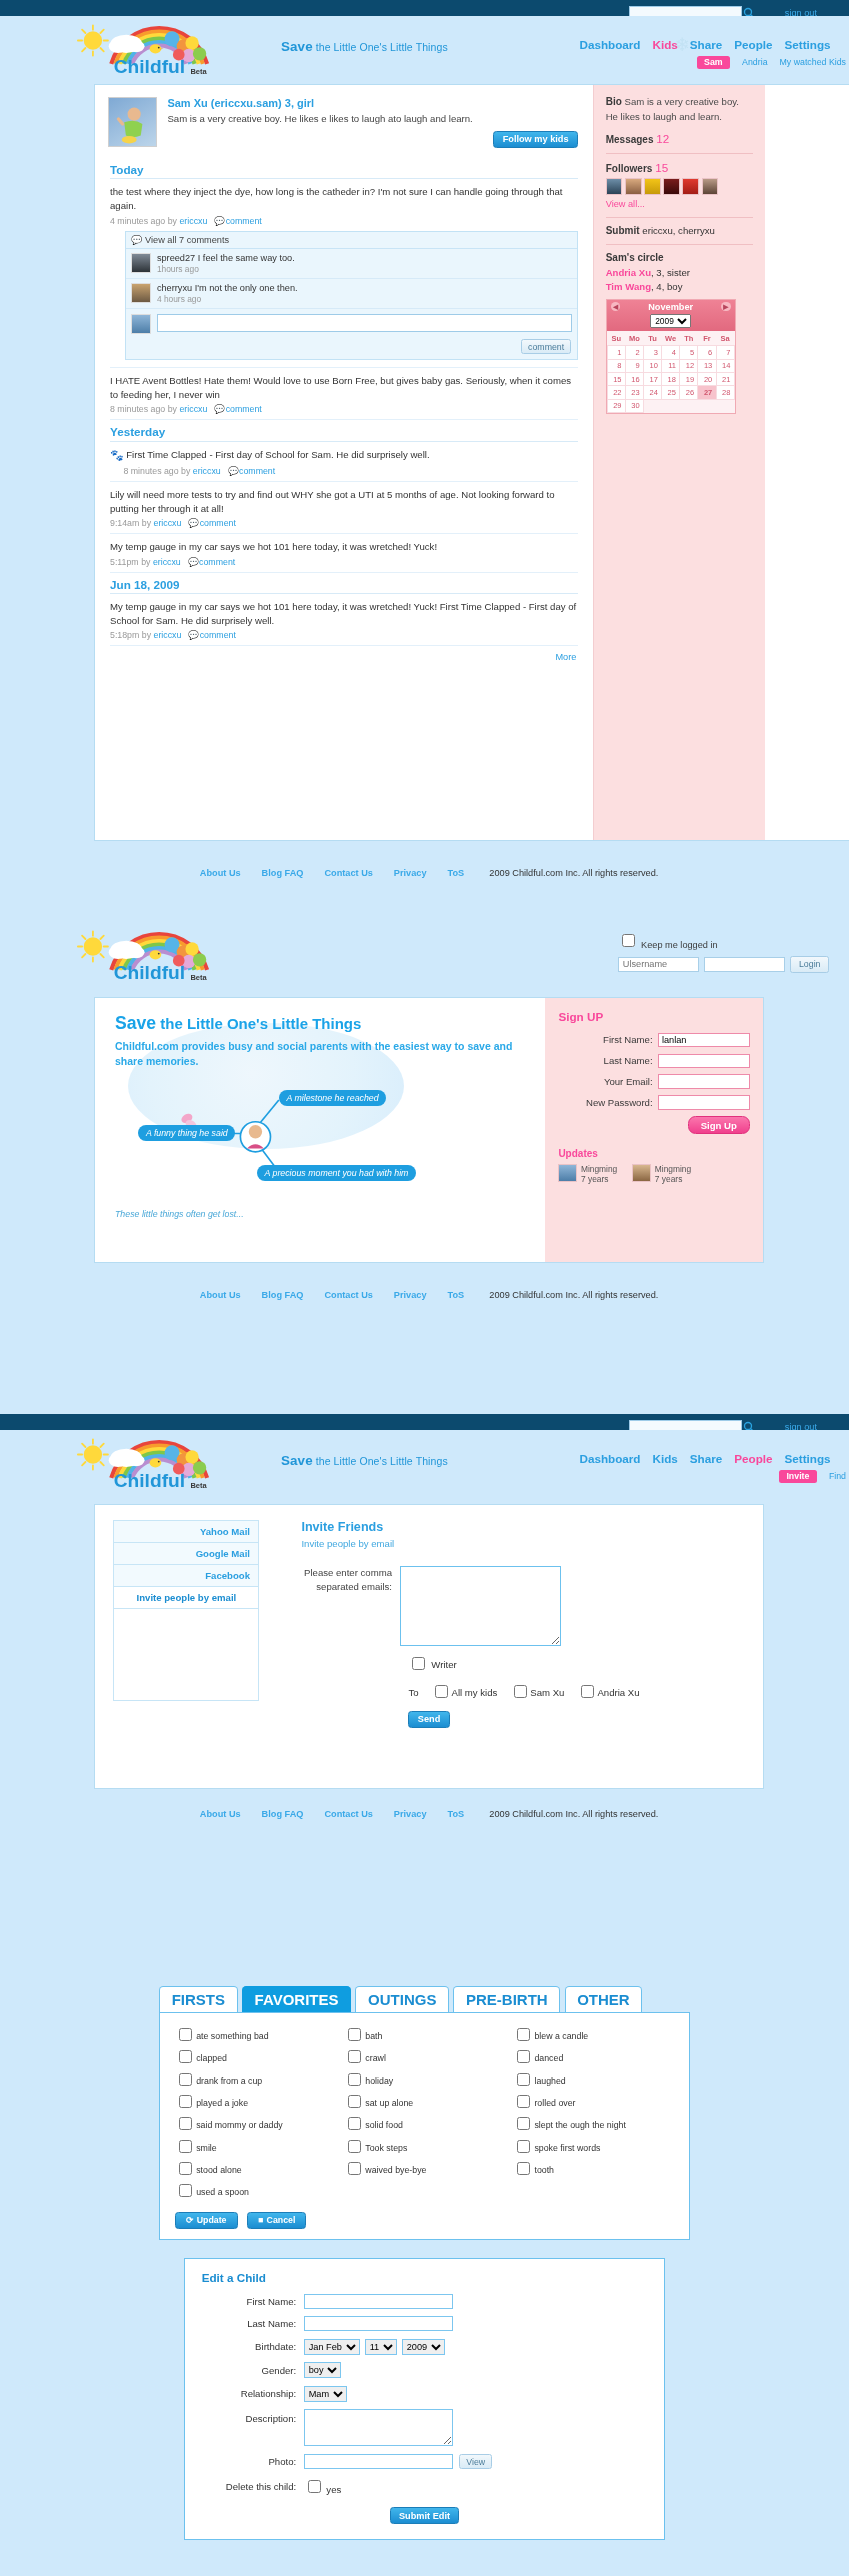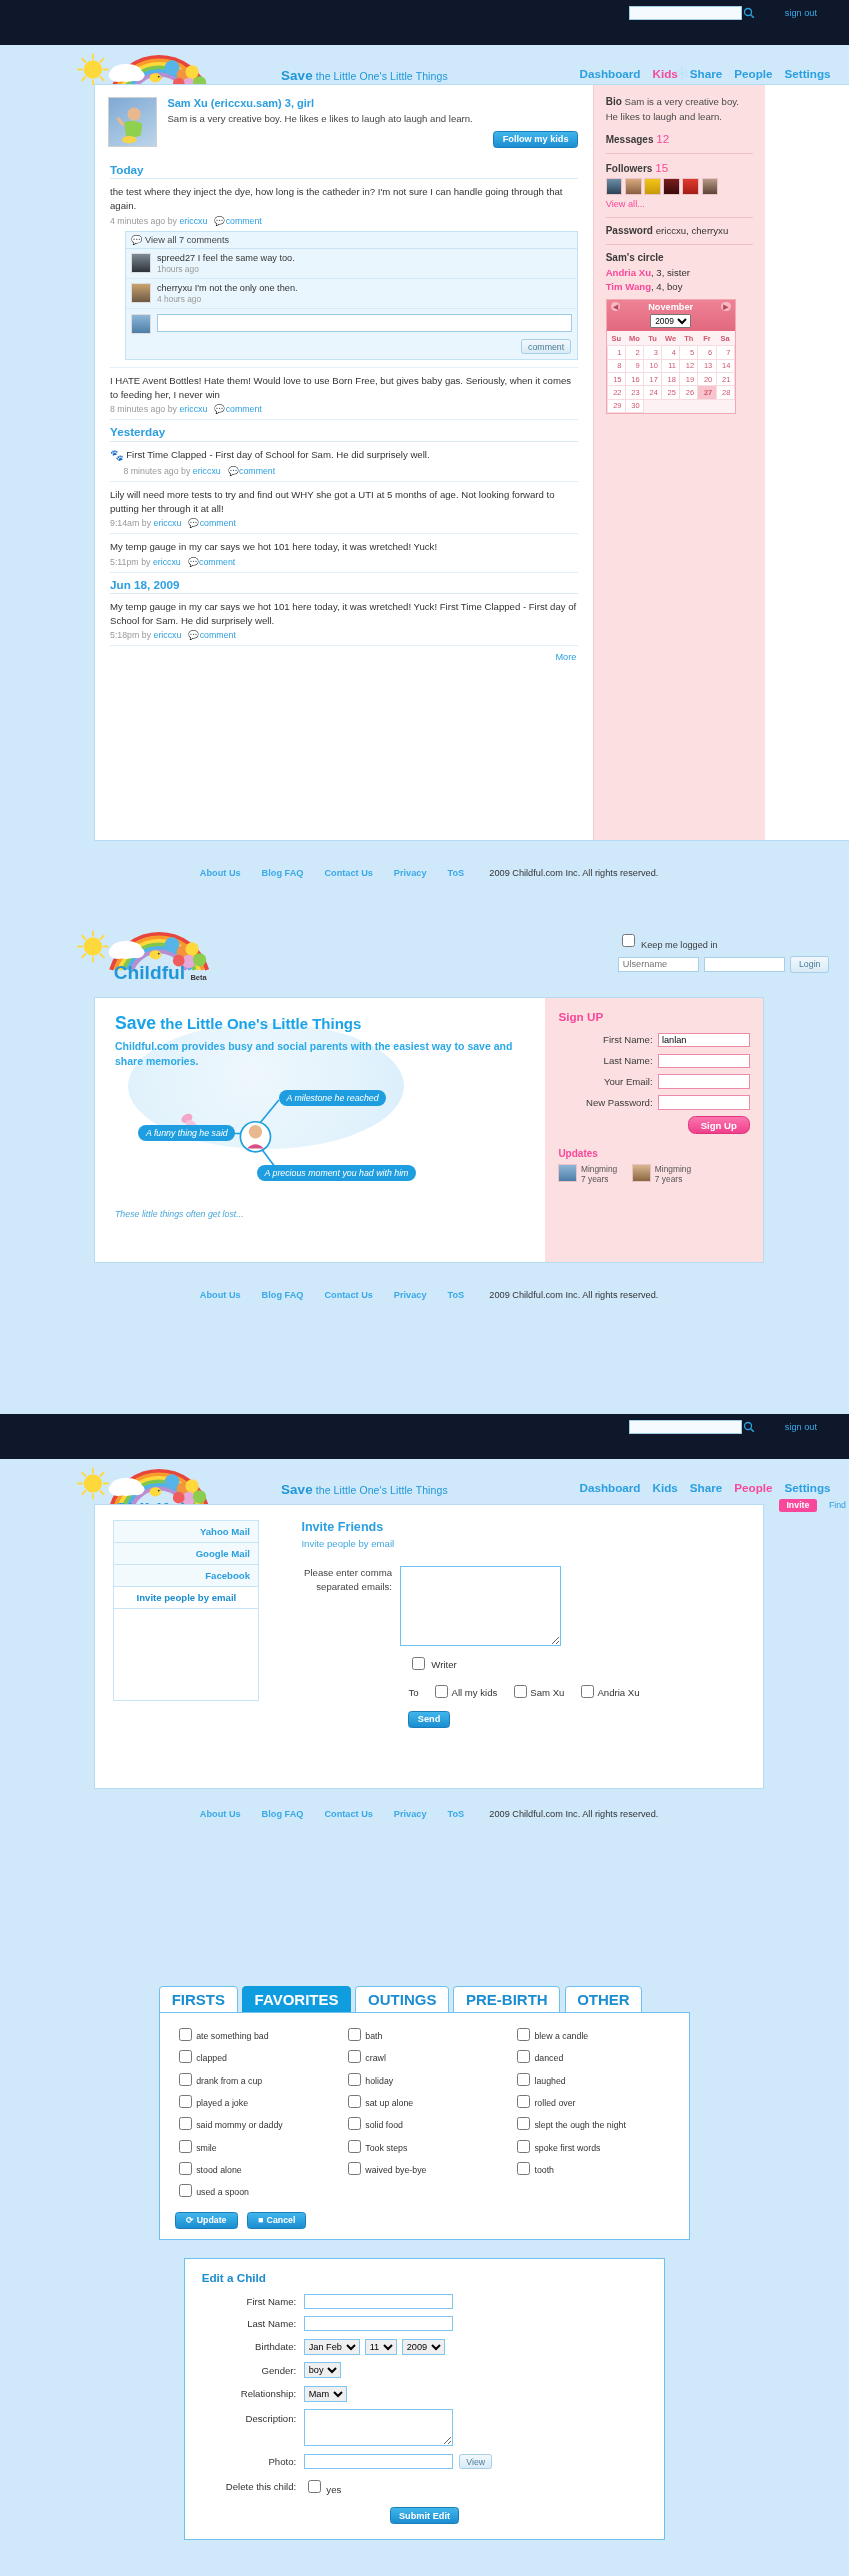--- a/index.html
+++ b/index.html
@@ -8,21 +8,21 @@
     width:849px; height:2576px;
     background:#cfe9fb;
     font-family:"Liberation Sans", sans-serif;
     font-size:10px; color:#333;
     position:relative;
     overflow:hidden;
   }
   .page { position:absolute; left:0; width:849px; }
 
   
-  .utilbar { height:45px; background:#0f172a; position:relative; }
+  .utilbar { height:16px; background:#0c4a6e; position:relative; }
   .utilbar .search-wrap { position:absolute; right:107px; top:5.9px; }
   .utilbar input.search {
     width:113px; height:14.2px; border:0.8px solid #9ecbe8; background:#f4fafe;
     font-size:9.2px; padding:0.8px 2.5px; outline:none;
   }
   .search-icon { position:absolute; right:94px; top:6.7px; width:11.7px; height:11.7px; color:#2aa3e0; }
   .signout { position:absolute; right:32px; top:8.4px; color:#3aa9e8; font-size:9.2px;
     text-decoration:none; }
 
   
@@ -426,21 +426,21 @@
           <div style="background:linear-gradient(#d8a97e,#8a5f42)"></div>
           <div style="background:linear-gradient(#f2c418,#c79a09)"></div>
           <div style="background:linear-gradient(#7a1d1d,#3a0a0a)"></div>
           <div style="background:linear-gradient(#e03a2f,#a31d16)"></div>
           <div style="background:linear-gradient(#b89a86,#5c4436)"></div>
         </div>
         <a class="viewall" href="#">View all...</a>
       </div>
       <hr>
       <div>
-        <span class="lbl">Password</span>
+        <span class="lbl">Submit</span>
         <span style="font-size:9.6px;">ericcxu, cherryxu</span>
       </div>
       <hr>
       <div>
         <div class="lbl">Sam's circle</div>
         <div style="margin-top:4.2px; font-size:9.6px;">
           <a href="#" class="circle-name" style="text-decoration:none">Andria Xu</a><span>, 3, sister</span>
         </div>
         <div style="margin-top:2.5px; font-size:9.6px;">
           <a href="#" class="circle-name" style="text-decoration:none">Tim Wang</a><span>, 4, boy</span>

